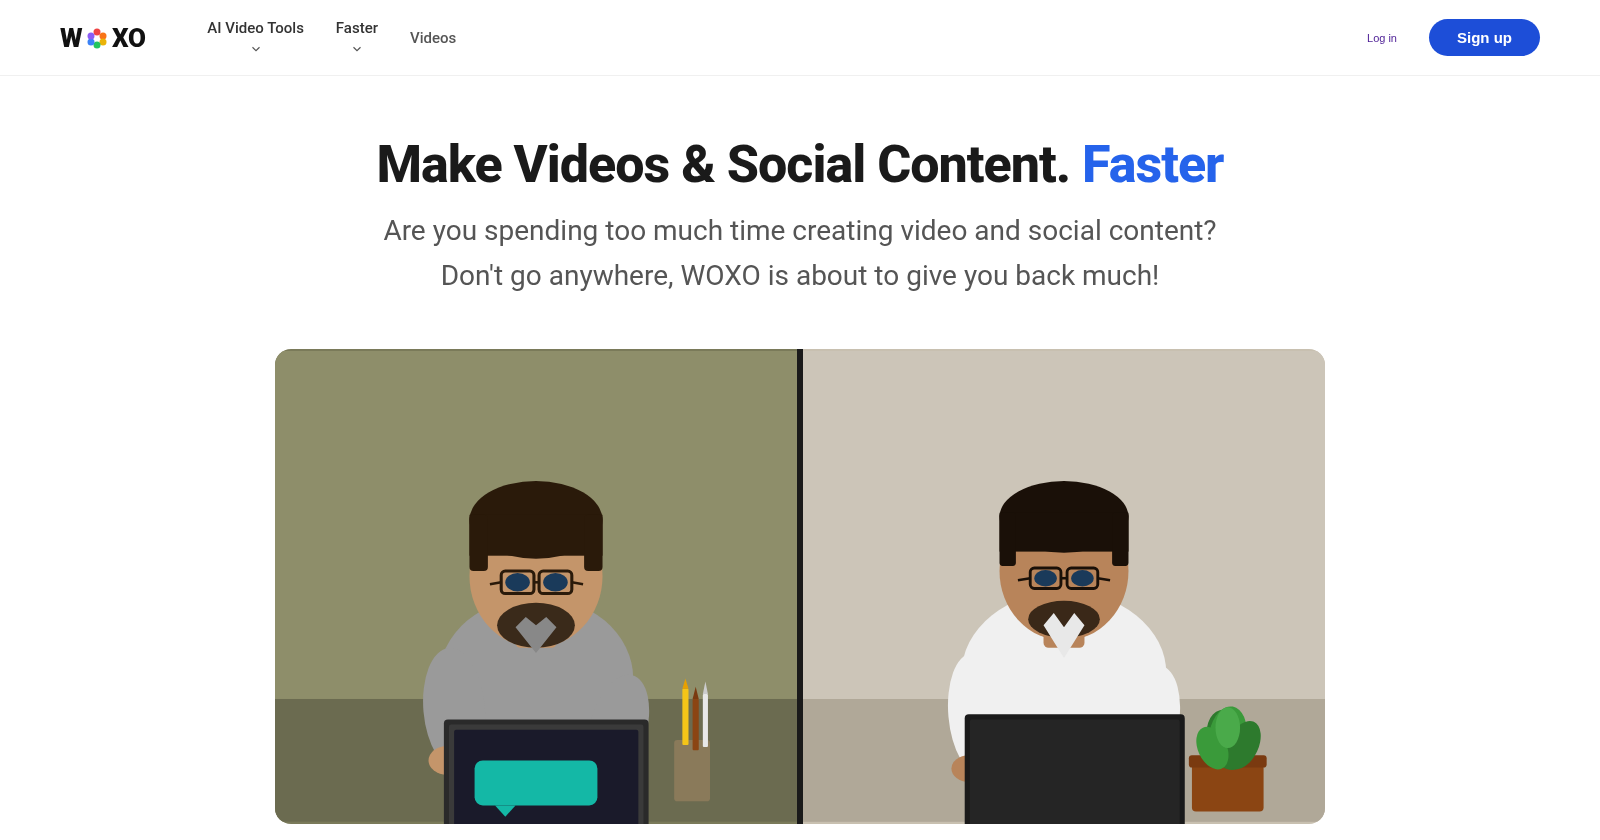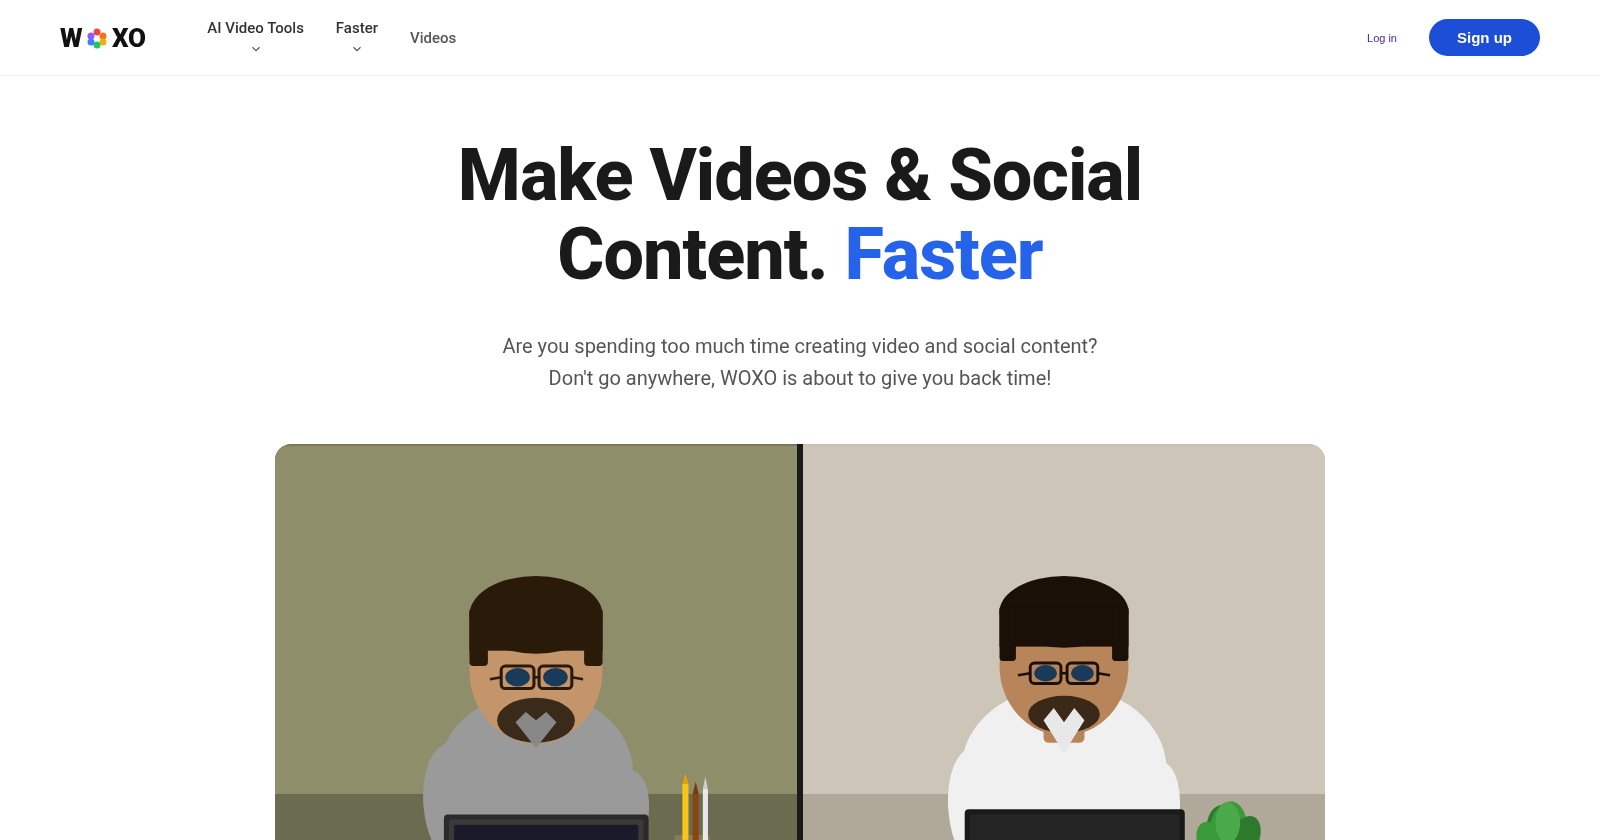--- a/index.html
+++ b/index.html
@@ -123,34 +123,34 @@
       padding-top: 60px;
     }
 
     .hero-section {
       text-align: center;
       padding: 0 20px 50px;
       max-width: 900px;
     }
 
     .hero-title {
-      font-size: 72px;
+      font-size: 52px;
       font-weight: 800;
       color: #1a1a1a;
       line-height: 1.1;
-      margin-bottom: 36px;
+      margin-bottom: 16px;
       letter-spacing: -1px;
     }
 
     .hero-title-accent {
       color: #2563eb;
     }
 
     .hero-subtitle {
-      font-size: 20px;
+      font-size: 28px;
       color: #555;
       line-height: 1.6;
       font-weight: 400;
     }
 
     
     .video-container {
       width: 1050px;
       max-width: 1050px;
       border-radius: 16px;
@@ -232,21 +232,21 @@
 
 <main class="main-content">
 
   <section class="hero-section">
     <h1 class="hero-title">
       <span>Make Videos &amp; Social Content.</span>
       <span class="hero-title-accent">Faster</span>
     </h1>
     <p class="hero-subtitle">
       <span>Are you spending too much time creating video and social content?</span><br>
-      <span>Don't go anywhere, WOXO is about to give you back time!</span>
+      <span>Don't go anywhere, WOXO is about to give you back much!</span>
     </p>
   </section>
 
   <div class="video-container">
 
     <div class="video-panel video-panel-left">
       <svg class="scene-svg" viewBox="0 0 510 460" xmlns="http://www.w3.org/2000/svg">
 
         <rect width="510" height="460" fill="#8e8e6a"></rect>
 

